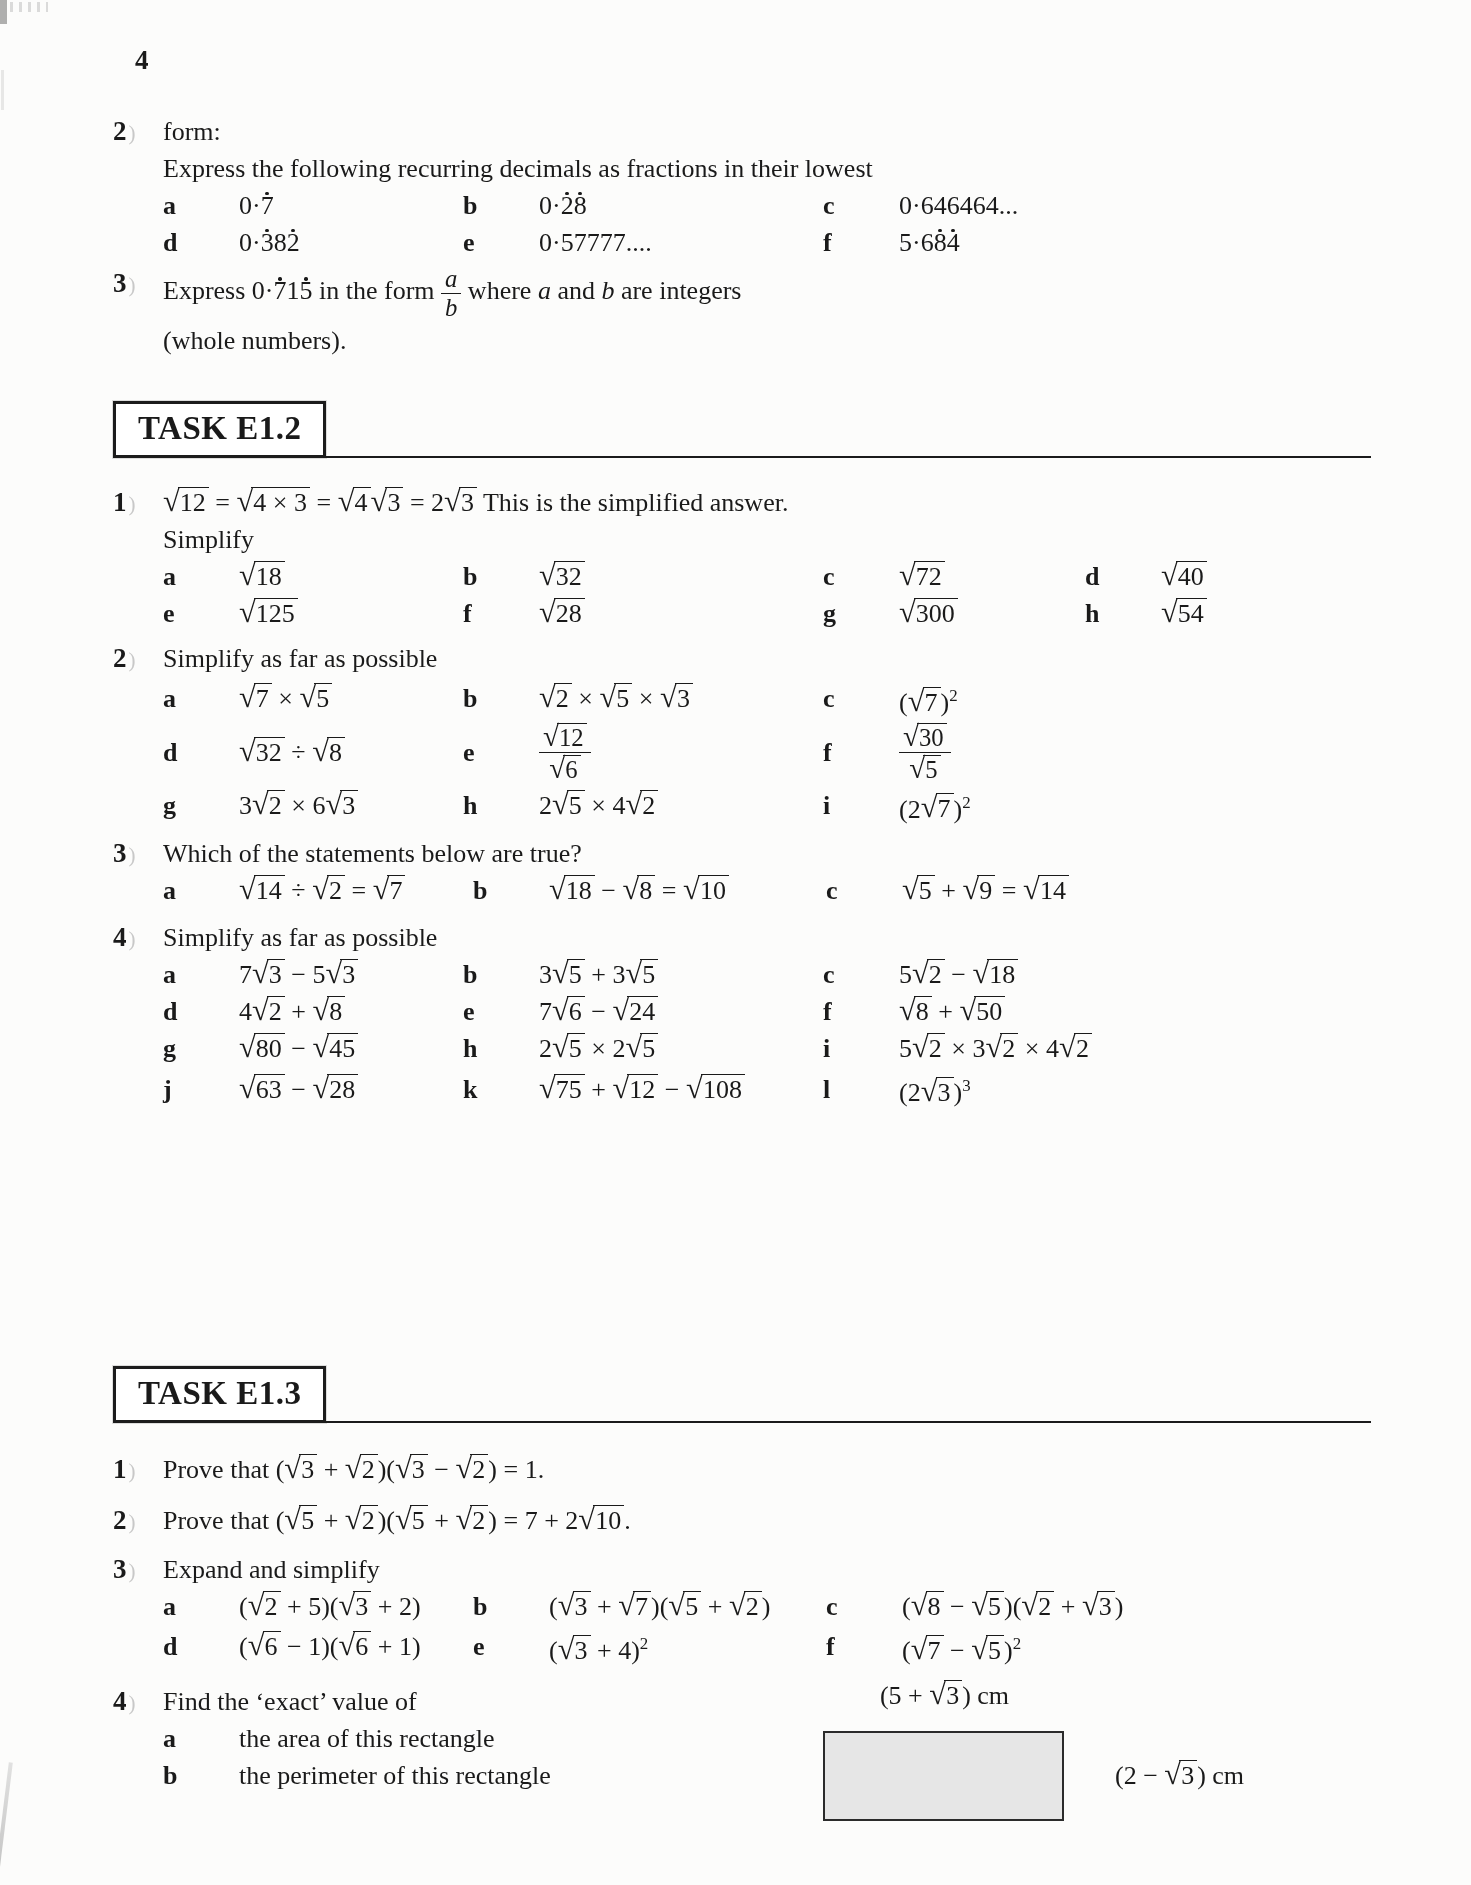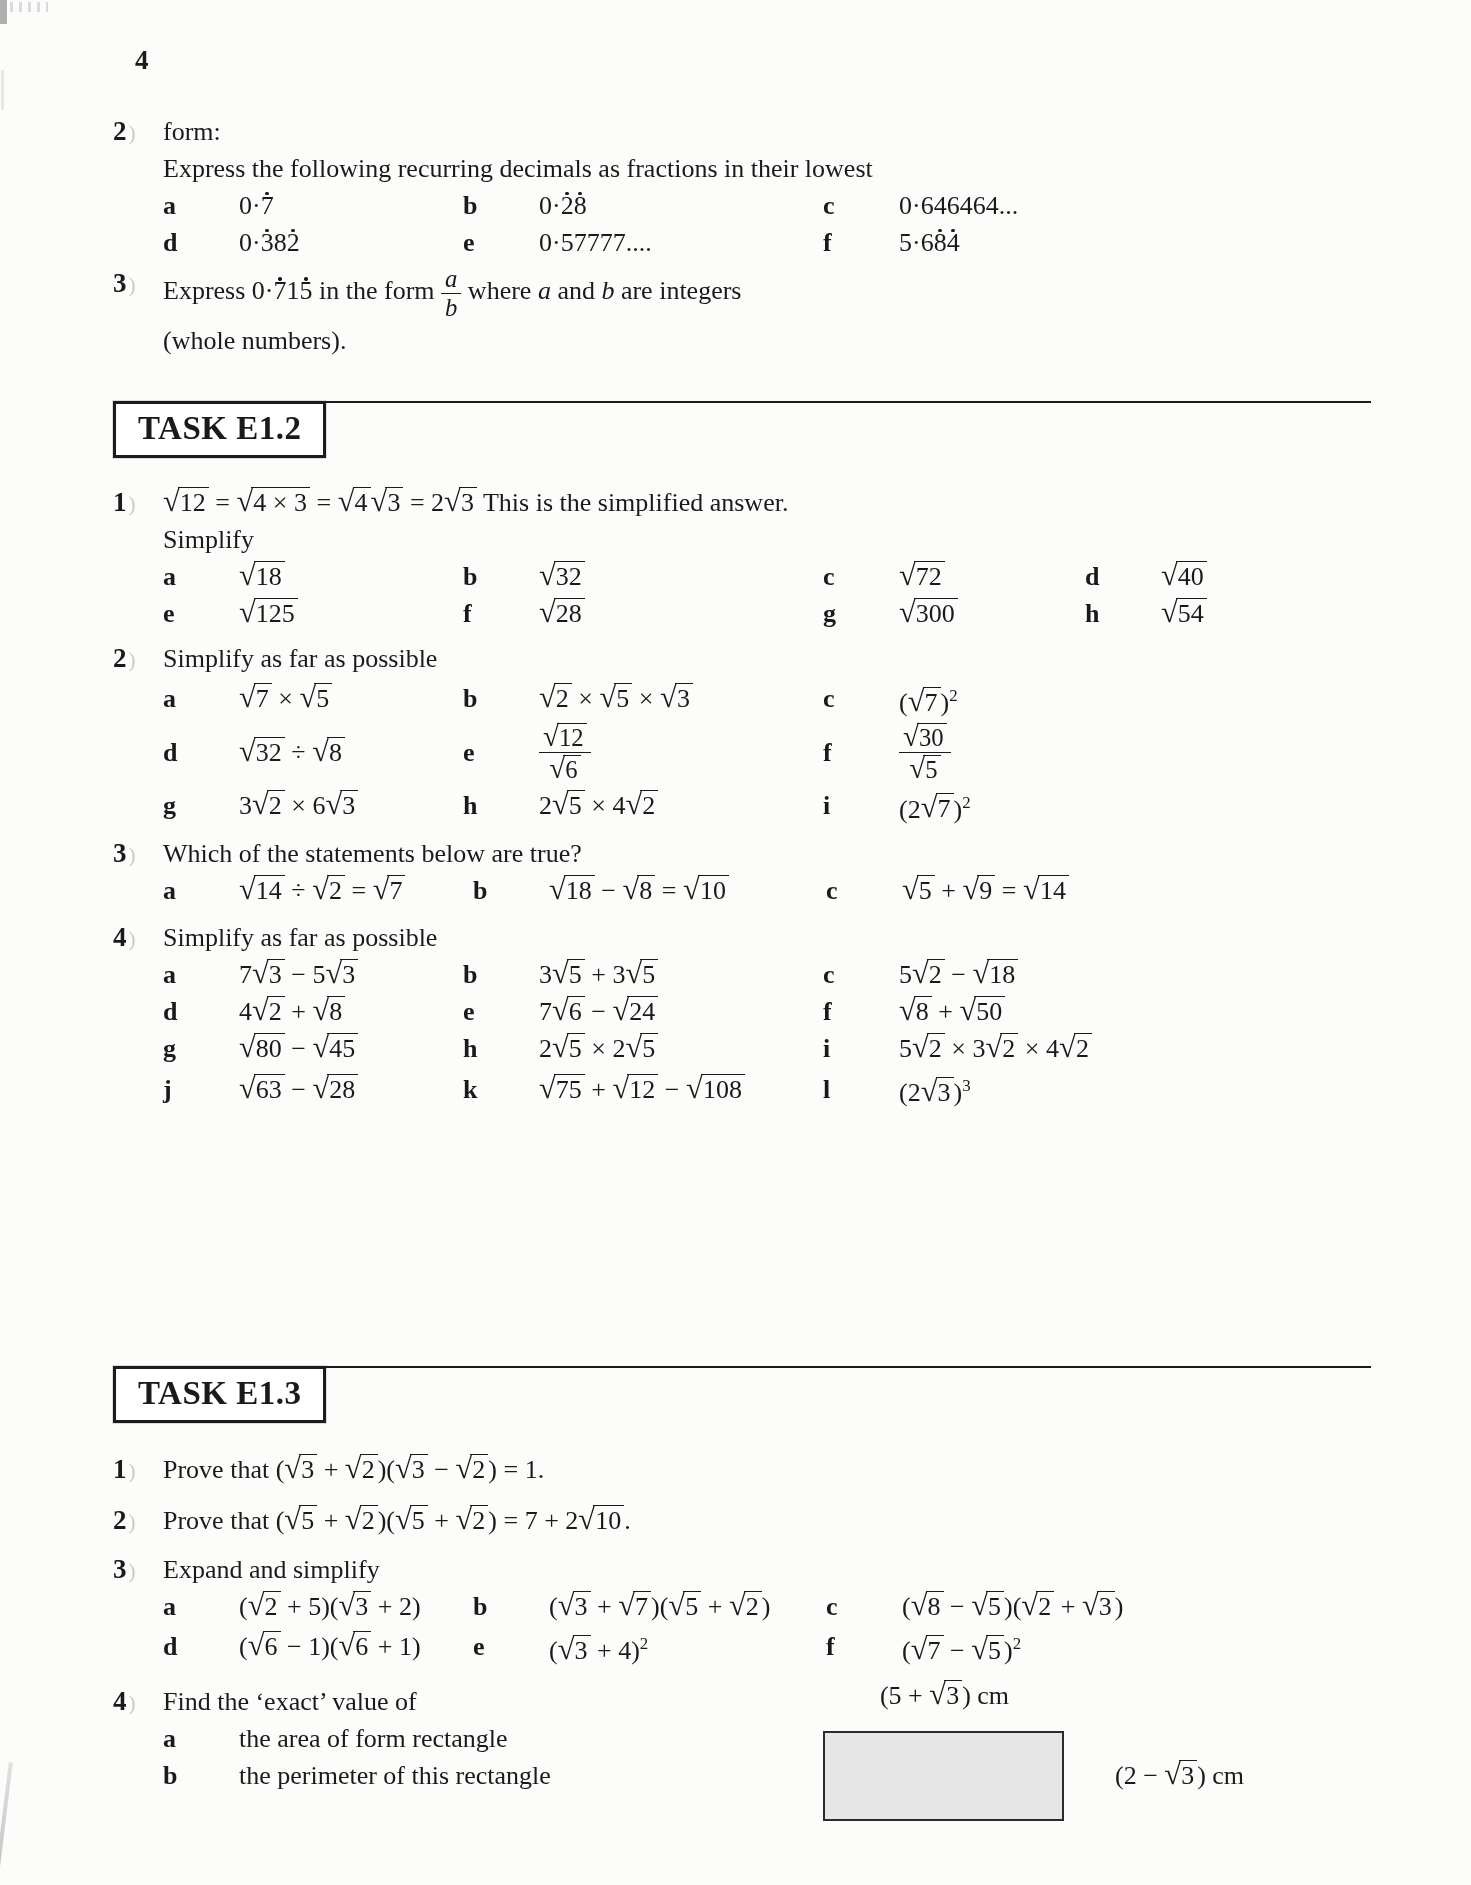--- a/index.html
+++ b/index.html
@@ -20,21 +20,21 @@
 
   .grid { display:grid; }
   .g4  { grid-template-columns:300px 360px 262px 1fr; }
   .g3  { grid-template-columns:300px 360px 1fr; }
   .g3w { grid-template-columns:310px 353px 1fr; }
   .g1  { grid-template-columns:1fr; }
   .cell { display:flex; align-items:center; min-height:37px; }
   .cell .l { font-weight:bold; flex:0 0 44px; }
   .cell .x { white-space:nowrap;margin-left:32px; }
 
-  .task-header { display:flex; align-items:flex-start; margin-top:42px;font-family:Liberation Serif, serif; }
+  .task-header { display:flex; align-items:flex-end; margin-top:42px;font-family:Liberation Serif, serif; }
   .task-box {
     border:3px solid #1c1c1c; background:#fff; padding:4px 22px 7px 22px;
     font-weight:bold; font-size:33px; line-height:40px; letter-spacing:0.5px;
     box-shadow:0 0 0 1px rgba(0,0,0,0.12);
   }
   .task-line { flex:1; border-top:2.5px solid #1b1b1b; }
   .mt255 { margin-top:255px; }
 
   
   .sq { white-space:nowrap; }
@@ -345,21 +345,21 @@
     </div>
   </div>
 
   <div class="q mt14">
     <span class="qnum">4</span>
     <div class="qbody q4body">
       <div>Find the ‘exact’ value of</div>
       <div class="grid g1">
           <div class="cell">
             <span class="l">a</span>
-            <span class="x">the area of form rectangle</span>
+            <span class="x">the area of this rectangle</span>
           </div>
           <div class="cell">
             <span class="l">b</span>
             <span class="x">the perimeter of this rectangle</span>
           </div>
         </div>
       <div class="fig">
         <div class="fig-top">(5 + <span class="sq"><span class="sq-r">√</span><span class="sq-b">3</span></span>) cm</div>
         <div class="fig-row">
           <div class="fig-rect" style="background: rgb(230, 230, 230);"></div>

